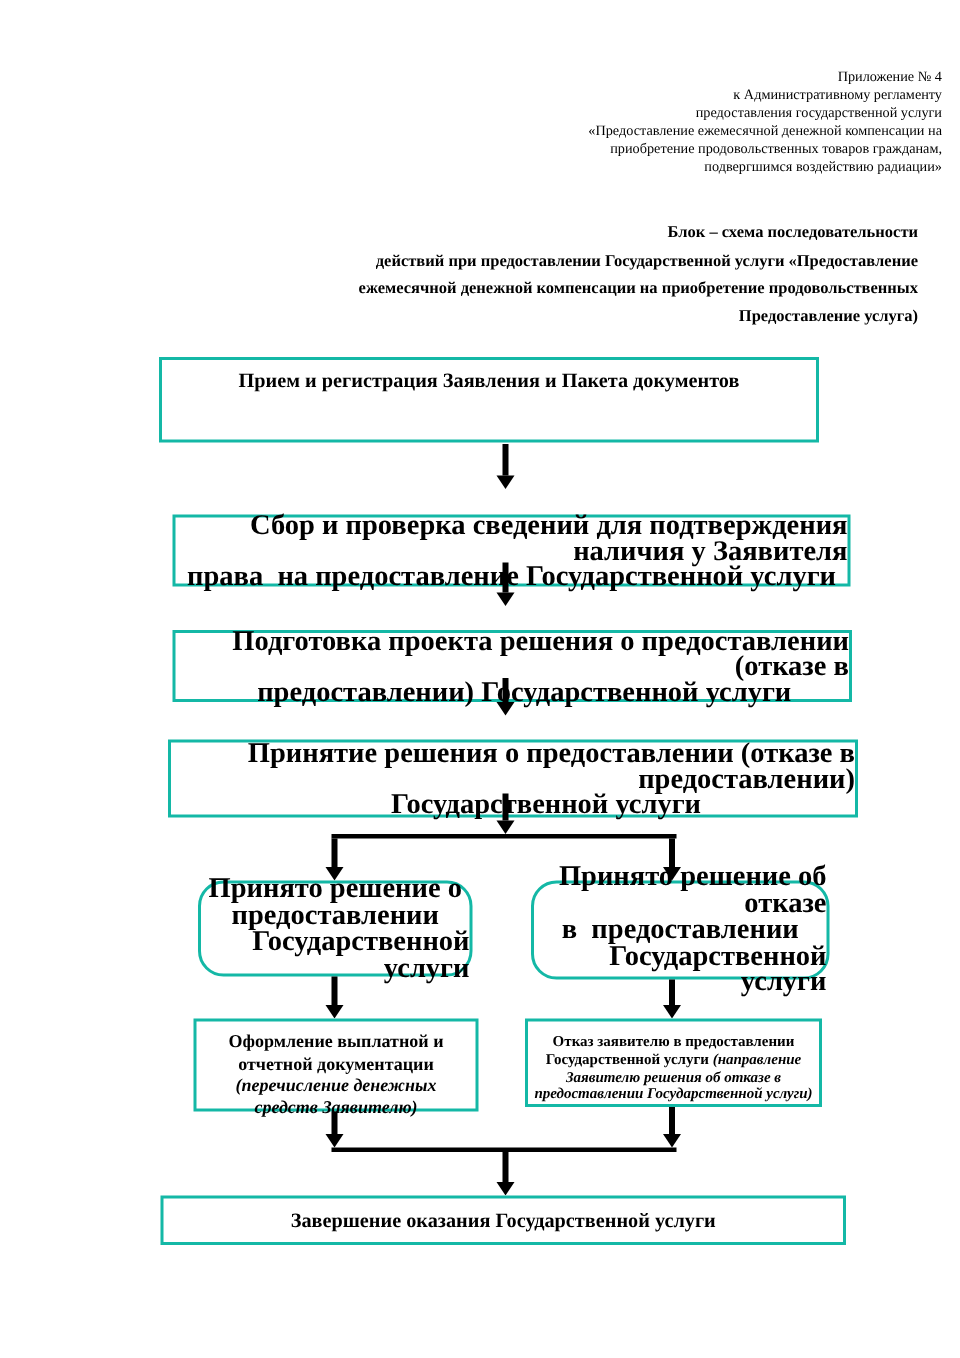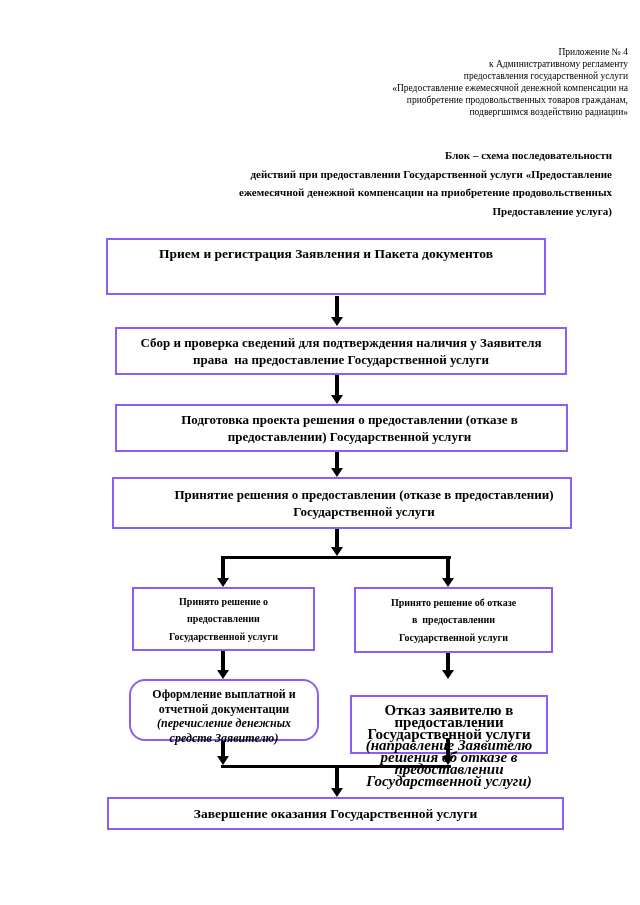--- a/index.html
+++ b/index.html
@@ -27,35 +27,35 @@
     top: 146px; left: 28px; width: 584px;
     text-align: center;
     font-weight: bold;
     font-size: 11px;
     line-height: 18.5px;
   }
   .line { white-space: pre-wrap; text-align: right; }
   .box {
     position: absolute;
     box-sizing: border-box;
-    border: 2px solid #8b5cf6;
+    border: 2px solid #14b8a6;
     background: #ffffff;
     display: flex;
     flex-direction: column;
     align-items: center;
     justify-content: center;
     text-align: center;
     font-weight: bold;
   }
   .box-top-aligned { justify-content: flex-start; padding-top: 5px; }
   .fs-lg { font-size: 13.5px; line-height: 17px; }
-  .fs-md { font-size: 13px;   line-height: 17px; }
-  .fs-md2{ font-size: 10px;   line-height: 17.5px; }
+  .fs-md { font-size: 19px;   line-height: 17px; margin-top: 16px; }
+  .fs-md2{ font-size: 19px;   line-height: 17.5px; border-radius: 17px; }
   .fs-sm { font-size: 12px;   line-height: 14.5px; }
-  .fs-xs { font-size: 15px;  line-height: 11.8px; margin-top: 16px; }
+  .fs-xs { font-size: 10px;  line-height: 11.8px; }
   .wrapbox { display: block; padding: 6px 4px 0 4px; }
   .italic { font-style: italic; }
   .varrow {
     position: absolute;
     width: 13px;
     display: flex;
     flex-direction: column;
     align-items: center;
   }
   .varrow .shaft { width: 3.5px; background: #000000; flex: 1 1 auto; }
@@ -150,21 +150,21 @@
 
   <div class="varrow" style="left:216.5px; top:651px; height:28px;">
     <div class="shaft"></div>
     <div class="head"></div>
   </div>
   <div class="varrow" style="left:441.5px; top:653px; height:26px;">
     <div class="shaft"></div>
     <div class="head"></div>
   </div>
 
-  <div class="box fs-sm wrapbox" style="left:129px; top:679px; width:190px; height:62px;border-radius:16px;">
+  <div class="box fs-sm wrapbox" style="left:129px; top:679px; width:190px; height:62px;">
     <span class="line">Оформление выплатной и отчетной документации </span><span class="line italic">(перечисление денежных средств Заявителю)</span>
   </div>
 
   <div class="box fs-xs wrapbox" style="left:350px; top:679px; width:198px; height:59px; padding-top:8px;">
     <span class="line">Отказ заявителю в предоставлении Государственной услуги </span><span class="line italic">(направление Заявителю решения об отказе в предоставлении Государственной услуги)</span>
   </div>
 
   <div class="varrow" style="left:216.5px; top:741px; height:24px;">
     <div class="shaft"></div>
     <div class="head"></div>

